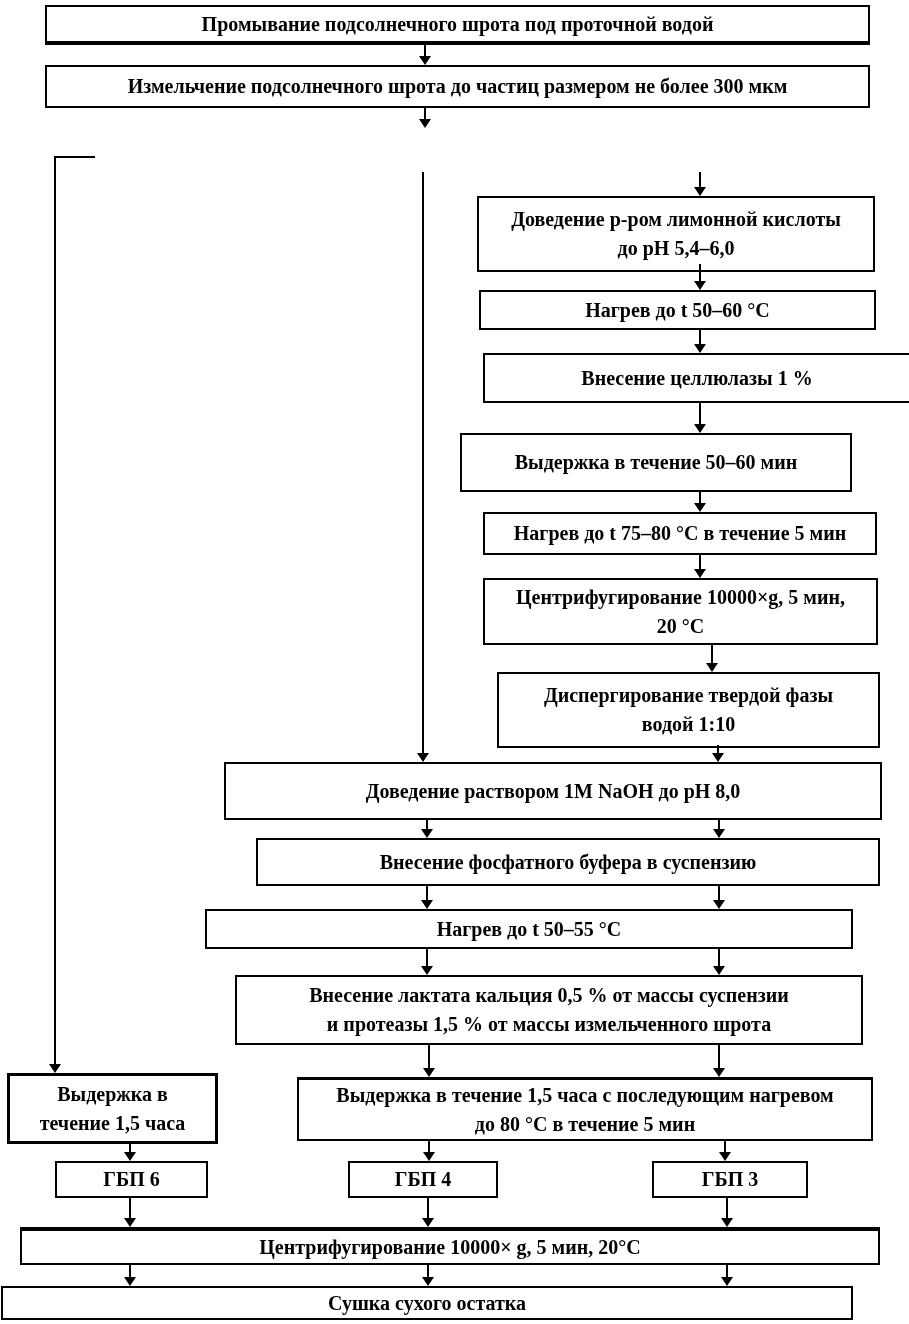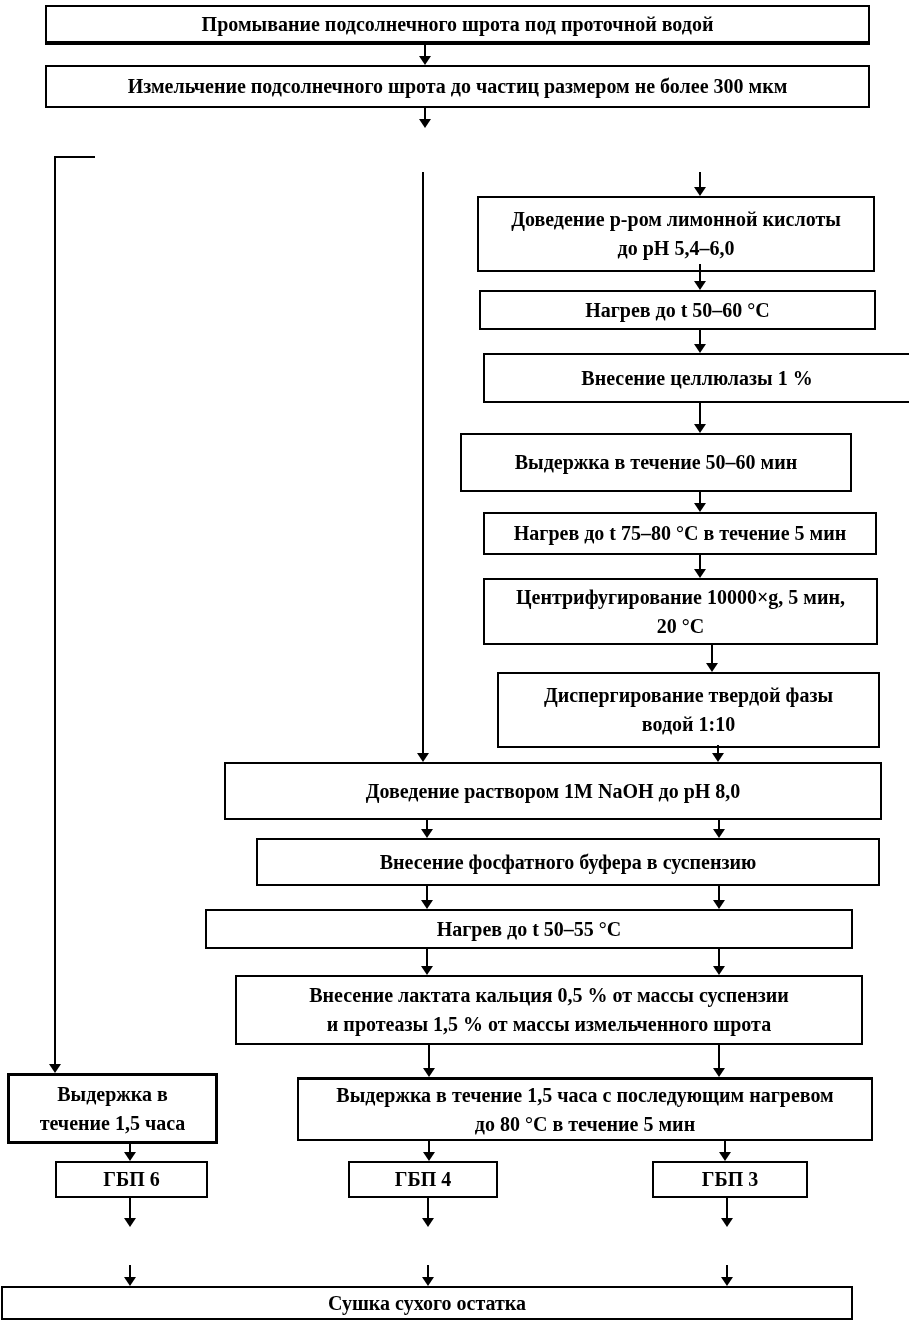--- a/index.html
+++ b/index.html
@@ -66,20 +66,21 @@
 
   <div class="box b3" style="left:7px;top:1073px;width:211px;height:71px">Выдержка в
 течение 1,5 часа</div>
   <div class="box bt3" style="left:297px;top:1077px;width:576px;height:64px">Выдержка в течение 1,5 часа с последующим нагревом
 до 80 °С в течение 5 мин</div>
 
   <div class="box" style="left:55px;top:1161px;width:153px;height:37px">ГБП 6</div>
   <div class="box" style="left:348px;top:1161px;width:150px;height:37px">ГБП 4</div>
   <div class="box" style="left:652px;top:1161px;width:156px;height:37px">ГБП 3</div>
 
+  <div class="box bt4" style="left:20px;top:1227px;width:860px;height:38px">Центрифугирование 10000× g, 5 мин, 20°С</div>
   <div class="box" style="left:1px;top:1286px;width:852px;height:34px">Сушка сухого остатка</div>
 
   <div class="hline" style="left:54px;top:156px;width:41px"></div>
   <div class="shaft" style="left:54px;top:156px;height:908px"></div>
   <div class="head" style="left:49px;top:1064px"></div>
 
   <div class="shaft" style="left:424px;top:45px;height:12px"></div>
   <div class="head" style="left:419px;top:56px"></div>
   <div class="shaft" style="left:424px;top:108px;height:12px"></div>
   <div class="head" style="left:419px;top:119px"></div>

